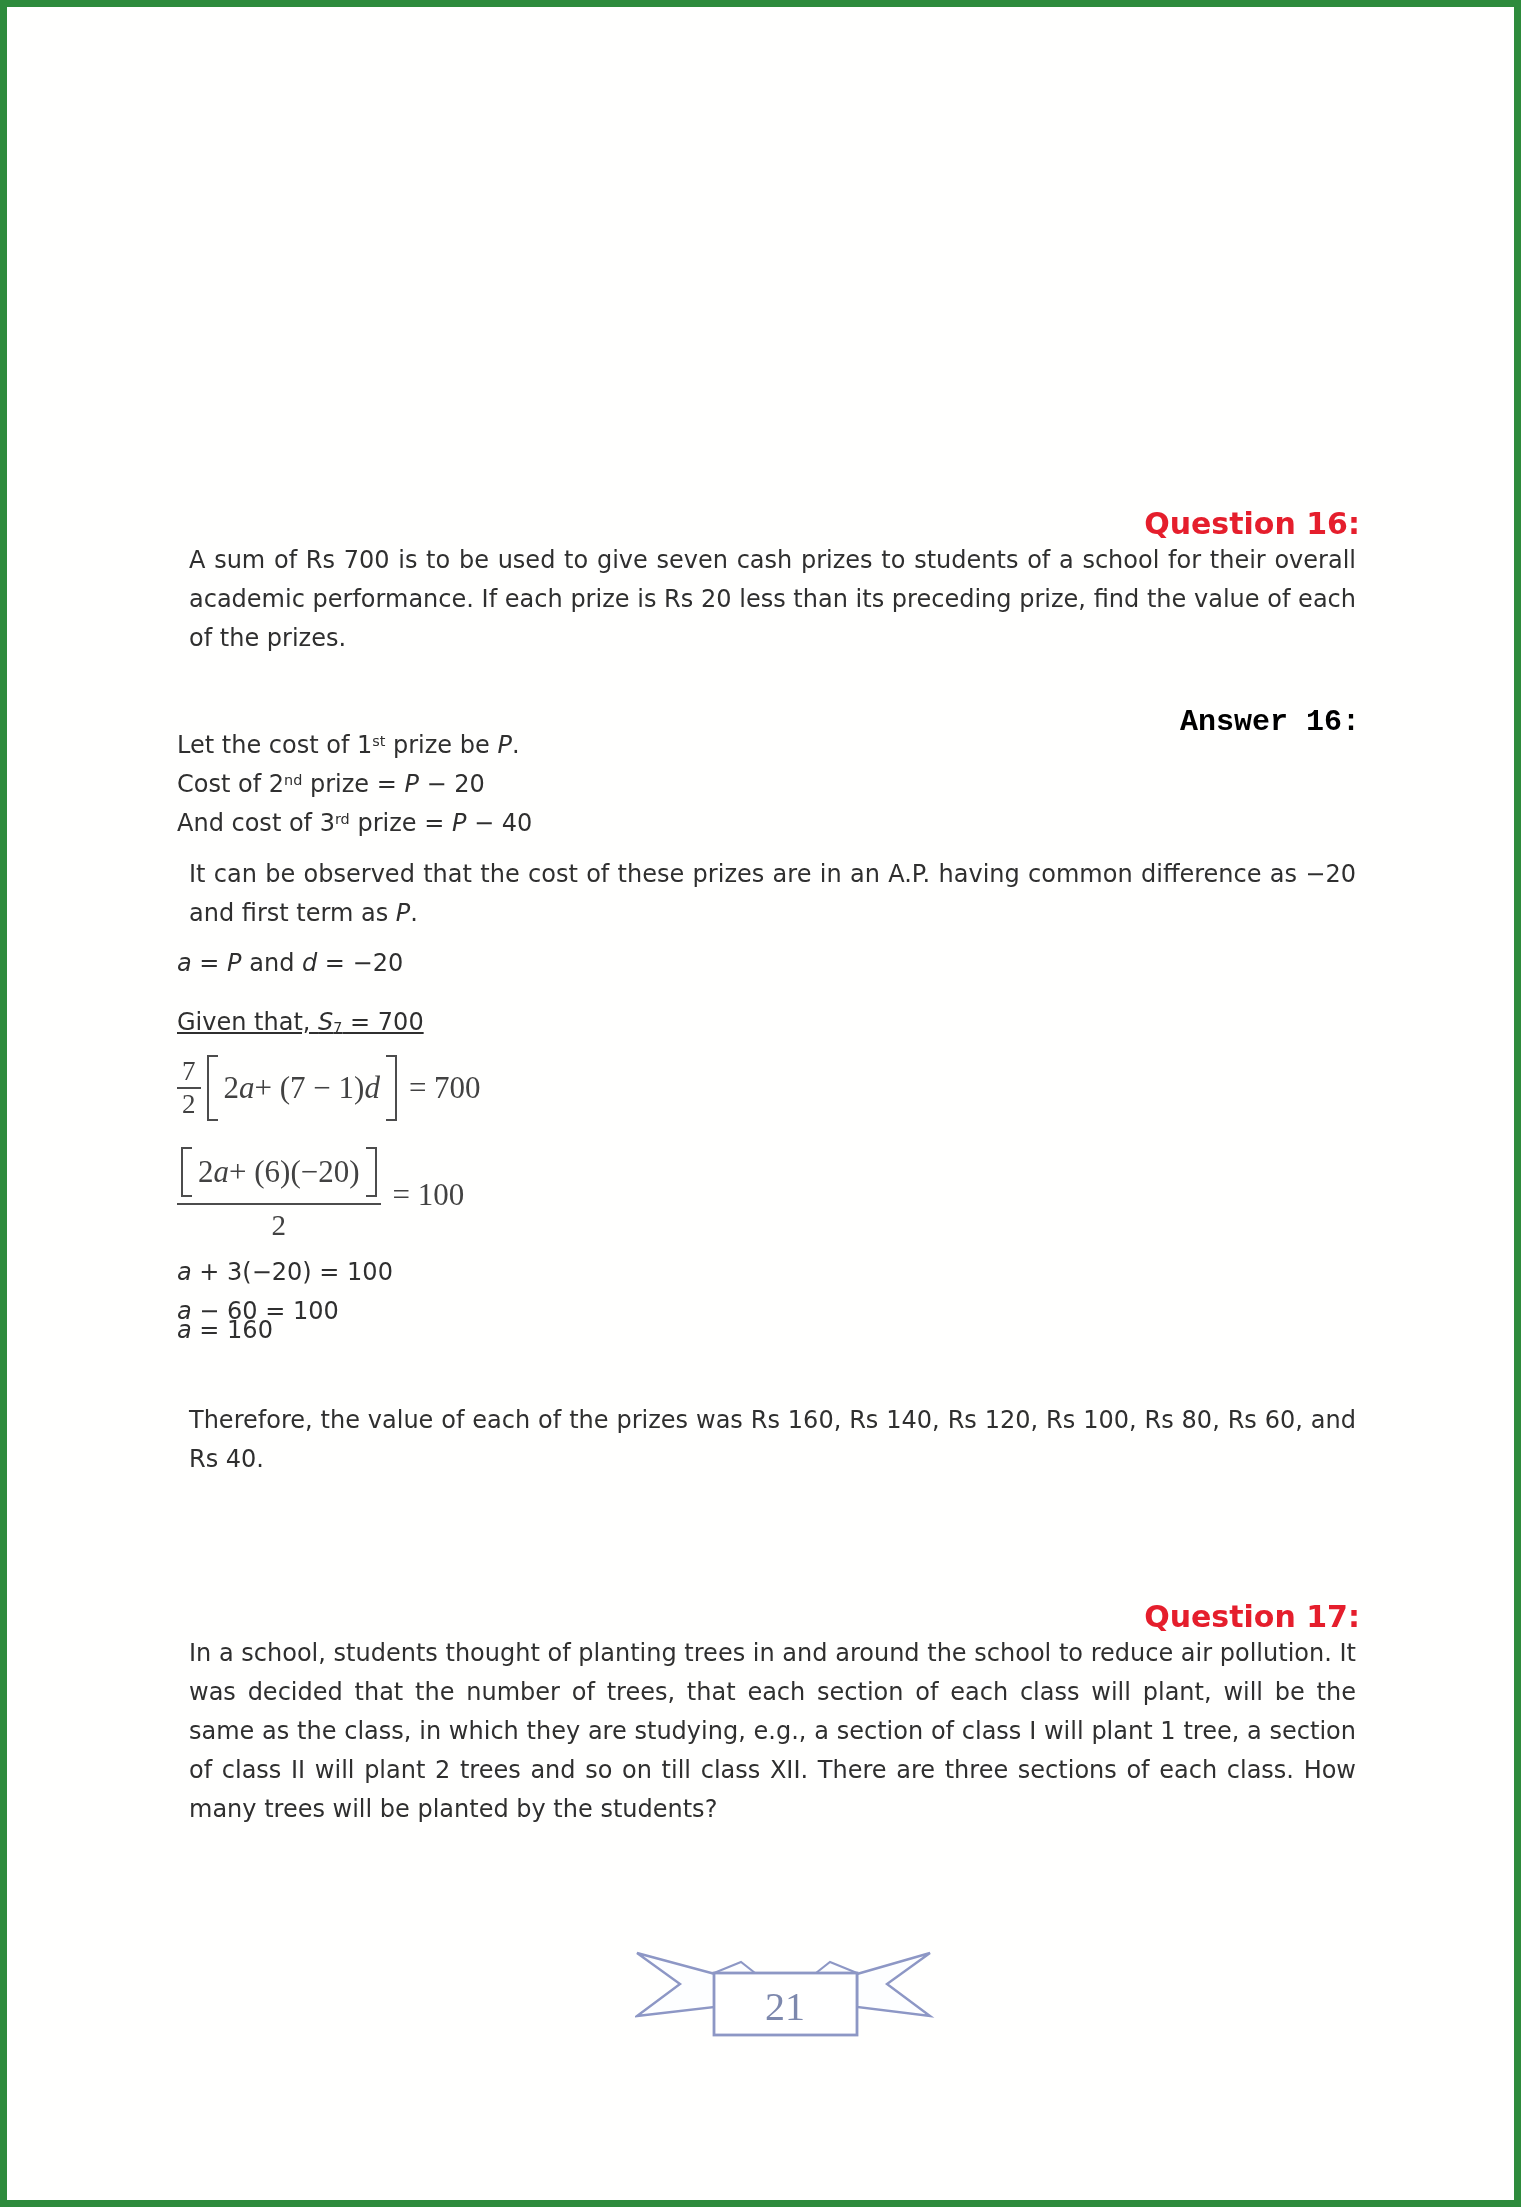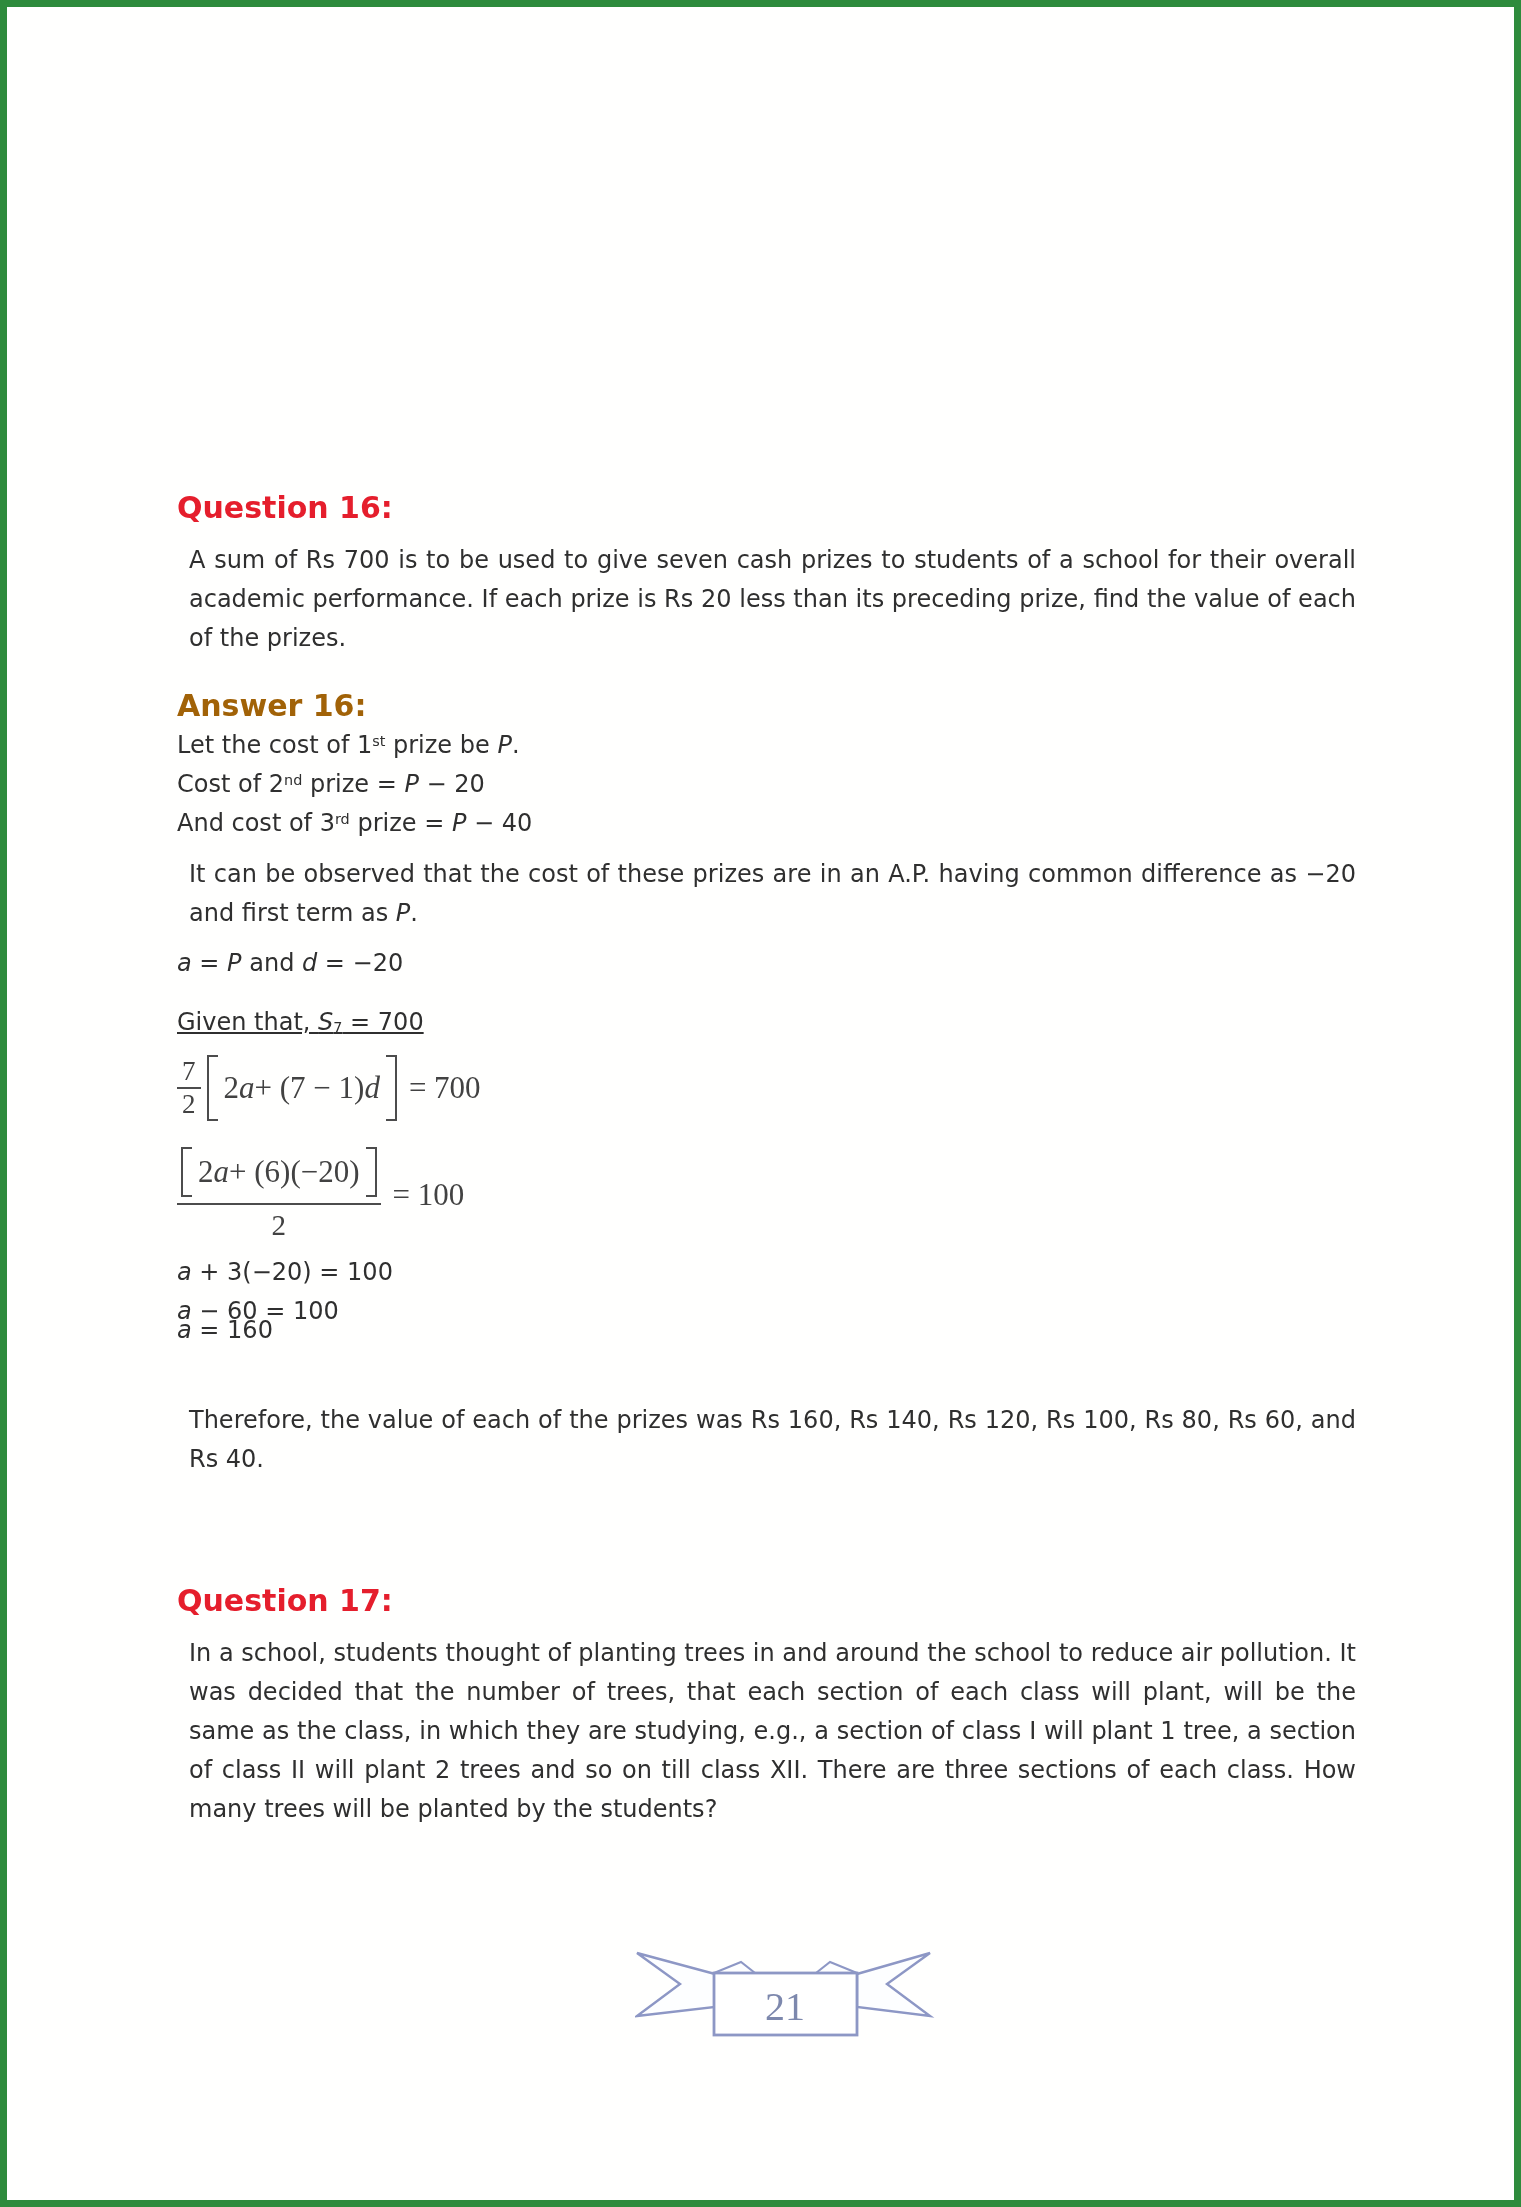--- a/index.html
+++ b/index.html
@@ -7,23 +7,23 @@
     position:relative;
     width:1521px;height:2207px;
     box-sizing:border-box;
     background:#fffffe;
     border:7px solid #2e8b3c;
     font-family:"DejaVu Sans",sans-serif;
     color:#2f2f2f;
     overflow:hidden;
   }
   .abs{position:absolute;left:170px;width:1167px;}
-  .head{font-size:30px;font-weight:700;line-height:36px;margin:0;}
+  .head{font-size:30px;font-weight:700;line-height:36px;margin:16px;text-align:right;}
   .head-red{color:#e51e2c;}
-  .head-green{color:#a16207;}
+  .head-green{color:#000000;font-family:Liberation Mono, monospace;}
   .body{font-size:24px;line-height:39px;margin:12px;}
   .just{text-align:justify;}
   .line{font-size:24px;line-height:39px;white-space:nowrap;margin:0;}
   i{font-style:italic;}
   sup{font-size:0.6em;line-height:0;vertical-align:0.5em;}
   sub{font-size:0.6em;line-height:0;vertical-align:-0.15em;}
 
   
   .eq{position:absolute;left:170px;display:flex;align-items:center;
       font-family:"Liberation Serif",serif;color:#424242;}

